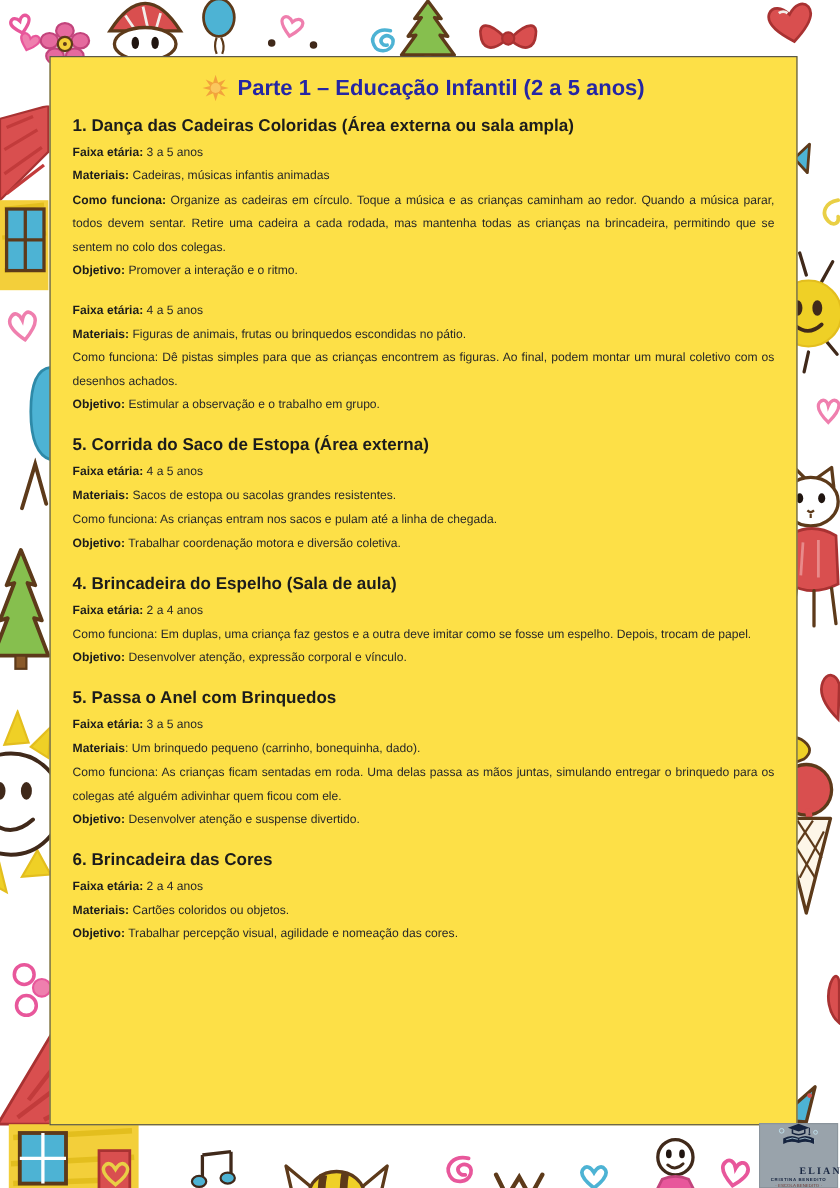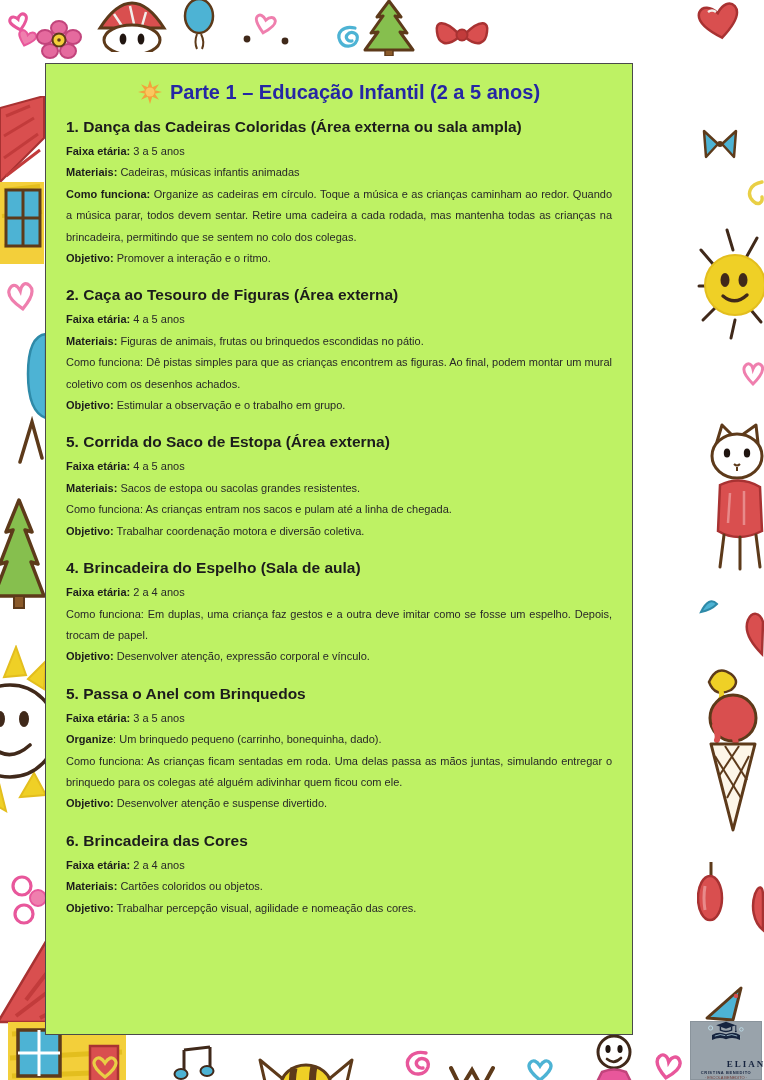--- a/index.html
+++ b/index.html
@@ -1,20 +1,20 @@
 <!DOCTYPE html>
 <html><head>
 <meta charset="utf-8">
 <style>
   html,body{margin:0;padding:0;background:#ffffff;}
   .page{position:relative;width:764px;height:1080px;background:#ffffff;overflow:hidden;
         font-family:"Liberation Sans",sans-serif;}
   .doodle{position:absolute;z-index:1;}
-  .panel{position:absolute;left:45px;top:51px;width:588px;height:972px;background:#bef264;
-         border:1.5px solid #4a4a4a;box-sizing:border-box;padding:8px 20px 0 20px;z-index:2;margin-top:12px;}
+  .panel{position:absolute;left:45px;top:51px;width:680px;height:972px;background:#fde047;
+         border:1.5px solid #4a4a4a;box-sizing:border-box;padding:8px 20px 0 20px;z-index:2;}
   h1.title{display:flex;justify-content:center;align-items:center;gap:8px;
            margin:8px 0 10px 0;font-size:20px;font-weight:700;color:#2526a4;}
   section.activity{margin-top:15px;}
   section.activity:first-of-type{margin-top:12px;}
   h2.act-h{font-size:15.5px;font-weight:700;color:#1c1c1c;margin:0 0 4px 0;line-height:21px;}
   p.act-p{font-size:11px;line-height:21.4px;margin:0;color:#282828;}
   p.act-p.just{text-align:justify;}
   p.act-p strong{color:#1c1c1c;}
   .logo{position:absolute;left:690px;top:1021px;width:72px;height:59px;background:#99a3ab;z-index:3;
         display:flex;flex-direction:column;align-items:center;justify-content:center;text-align:center;
@@ -246,21 +246,20 @@
     </h1>
     <main id="sections">
         <section class="activity">
           <h2 class="act-h">1. Dança das Cadeiras Coloridas (Área externa ou sala ampla)</h2>
           <p class="act-p"><strong>Faixa etária:</strong> 3 a 5 anos</p>
           <p class="act-p"><strong>Materiais:</strong> Cadeiras, músicas infantis animadas</p>
           <p class="act-p just"><strong>Como funciona:</strong> Organize as cadeiras em círculo. Toque a música e as crianças caminham ao redor. Quando a música parar, todos devem sentar. Retire uma cadeira a cada rodada, mas mantenha todas as crianças na brincadeira, permitindo que se sentem no colo dos colegas.</p>
           <p class="act-p"><strong>Objetivo:</strong> Promover a interação e o ritmo.</p>
         </section>
         <section class="activity">
-          <h2 class="act-h">2. Caça ao Tesouro de Figuras (Área externa)</h2>
           <p class="act-p"><strong>Faixa etária:</strong> 4 a 5 anos</p>
           <p class="act-p"><strong>Materiais:</strong> Figuras de animais, frutas ou brinquedos escondidas no pátio.</p>
           <p class="act-p just"><span>Como funciona:</span> Dê pistas simples para que as crianças encontrem as figuras. Ao final, podem montar um mural coletivo com os desenhos achados.</p>
           <p class="act-p"><strong>Objetivo:</strong> Estimular a observação e o trabalho em grupo.</p>
         </section>
         <section class="activity">
           <h2 class="act-h">5. Corrida do Saco de Estopa (Área externa)</h2>
           <p class="act-p"><strong>Faixa etária:</strong> 4 a 5 anos</p>
           <p class="act-p"><strong>Materiais:</strong> Sacos de estopa ou sacolas grandes resistentes.</p>
           <p class="act-p"><span>Como funciona:</span> As crianças entram nos sacos e pulam até a linha de chegada.</p>
@@ -268,21 +267,21 @@
         </section>
         <section class="activity">
           <h2 class="act-h">4. Brincadeira do Espelho (Sala de aula)</h2>
           <p class="act-p"><strong>Faixa etária:</strong> 2 a 4 anos</p>
           <p class="act-p just"><span>Como funciona:</span> Em duplas, uma criança faz gestos e a outra deve imitar como se fosse um espelho. Depois, trocam de papel.</p>
           <p class="act-p"><strong>Objetivo:</strong> Desenvolver atenção, expressão corporal e vínculo.</p>
         </section>
         <section class="activity">
           <h2 class="act-h">5. Passa o Anel com Brinquedos</h2>
           <p class="act-p"><strong>Faixa etária:</strong> 3 a 5 anos</p>
-          <p class="act-p"><strong>Organize</strong>: Um brinquedo pequeno (carrinho, bonequinha, dado).</p>
+          <p class="act-p"><strong>Materiais</strong>: Um brinquedo pequeno (carrinho, bonequinha, dado).</p>
           <p class="act-p just"><span>Como funciona:</span> As crianças ficam sentadas em roda. Uma delas passa as mãos juntas, simulando entregar o brinquedo para os colegas até alguém adivinhar quem ficou com ele.</p>
           <p class="act-p"><strong>Objetivo:</strong> Desenvolver atenção e suspense divertido.</p>
         </section>
         <section class="activity">
           <h2 class="act-h">6. Brincadeira das Cores</h2>
           <p class="act-p"><strong>Faixa etária:</strong> 2 a 4 anos</p>
           <p class="act-p"><strong>Materiais:</strong> Cartões coloridos ou objetos.</p>
           <p class="act-p"><strong>Objetivo:</strong> Trabalhar percepção visual, agilidade e nomeação das cores.</p>
         </section>
       </main>

